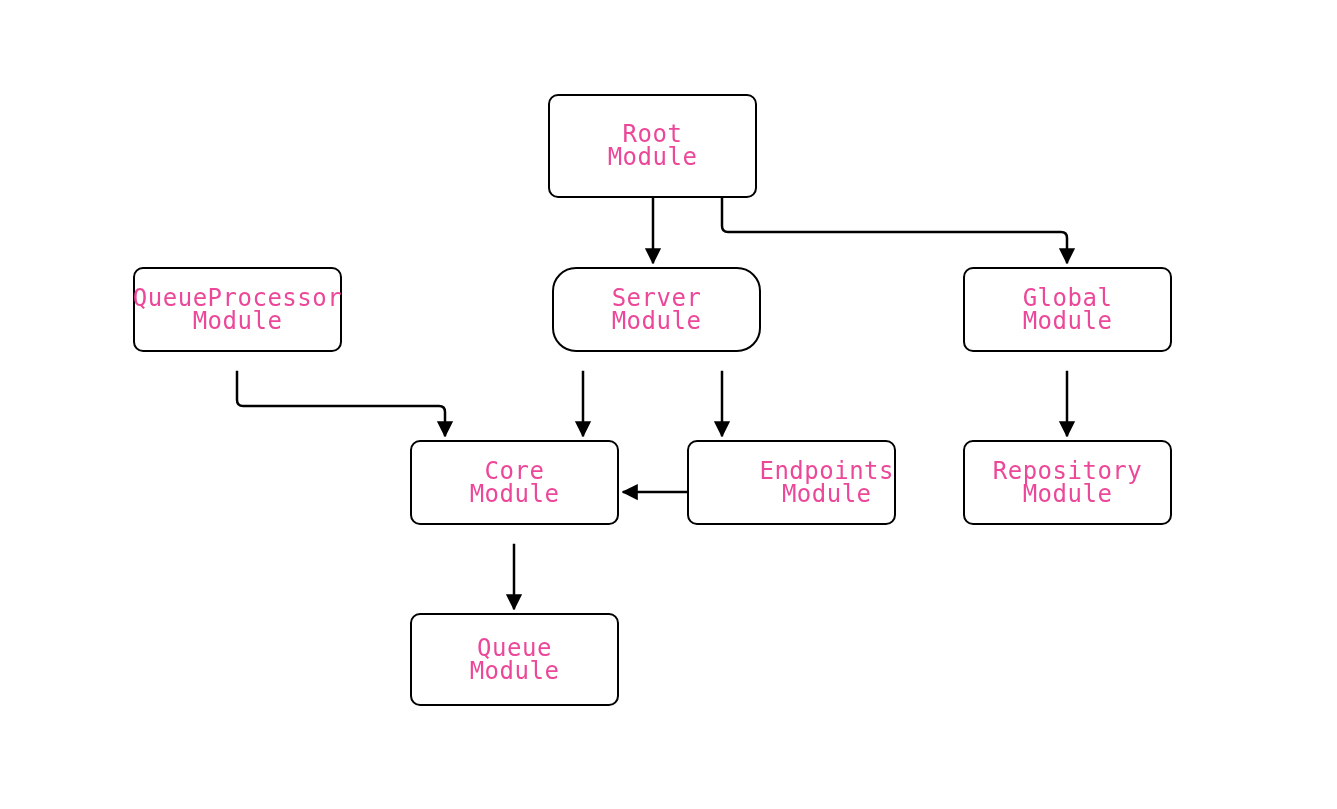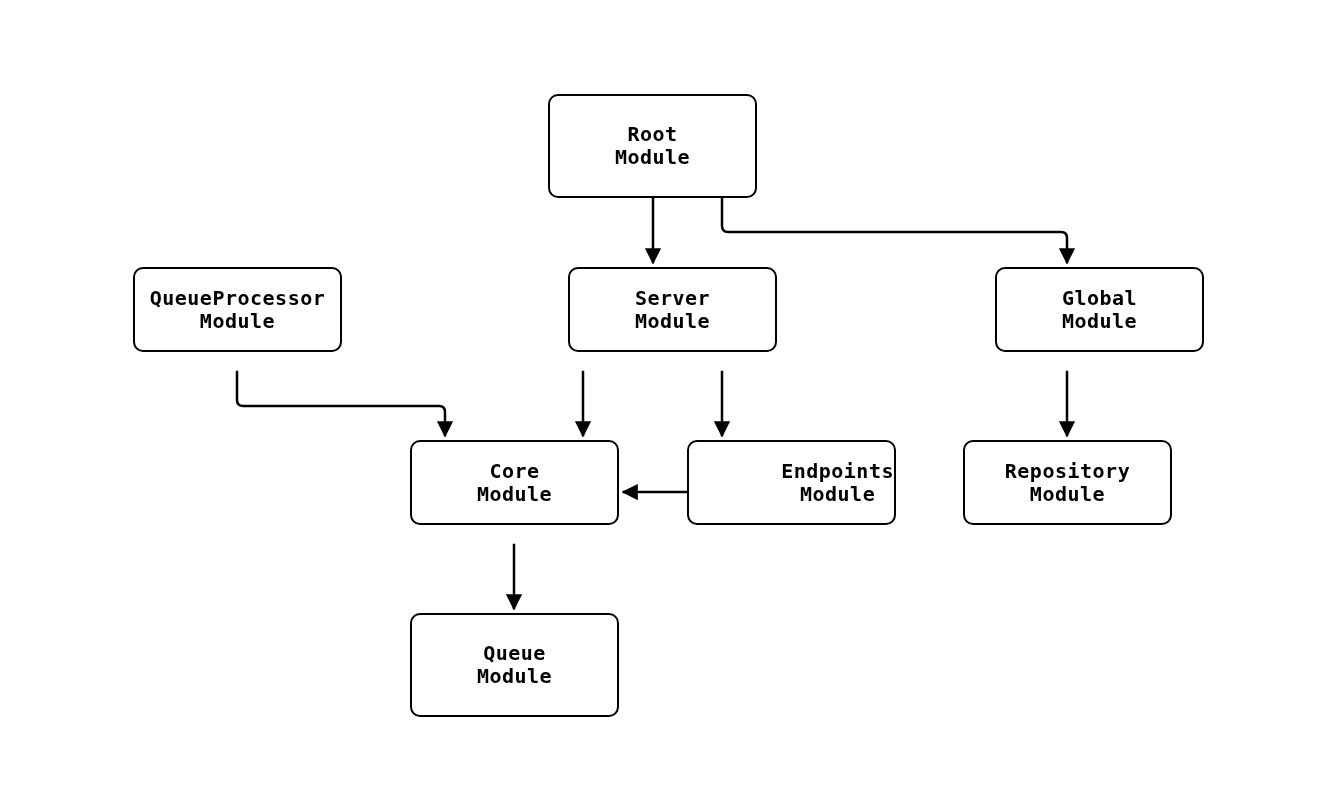--- a/index.html
+++ b/index.html
@@ -35,35 +35,35 @@
     box-sizing: border-box;
     background: #ffffff;
     border: 2.5px solid #000000;
     border-radius: 10px;
     display: flex;
     align-items: center;
     justify-content: center;
     text-align: center;
   }
   .node .label {
-    font-size: 20px;
-    font-weight: bold;
+    font-size: 24px;
+    font-weight: normal;
     line-height: 23px;
     letter-spacing: 0.5px;
-    color: #000000;
+    color: #ec4899;
     white-space: pre-line;
   }
   .node-root         { left: 548px; top: 94px;  height: 104px; }
   .node-queueprocessor { left: 133px; top: 267px; }
-  .node-server       { left: 568px; top: 267px; }
-  .node-global       { left: 963px; top: 267px; margin-left: 32px; }
+  .node-server       { left: 552px; top: 267px; border-radius: 24px; }
+  .node-global       { left: 963px; top: 267px; }
   .node-core         { left: 410px; top: 440px; text-align: center; }
   .node-endpoints    { left: 687px; top: 440px; justify-content: flex-end; }
   .node-repository   { left: 963px; top: 440px; text-align: center; }
-  .node-queue        { left: 410px; top: 613px; height: 104px; }
+  .node-queue        { left: 410px; top: 613px; height: 93px; }
 </style>
 </head>
 <body>
 
 <div class="canvas">
 
   <svg class="edges-layer" viewBox="0 0 1337 809" xmlns="http://www.w3.org/2000/svg" aria-hidden="true">
     <defs>
       <marker id="arrow" viewBox="0 0 10 10" refX="8.5" refY="5" markerWidth="6.5" markerHeight="8" orient="auto">
         <path d="M 0 0 L 10 5 L 0 10 z" fill="#000000"></path>

